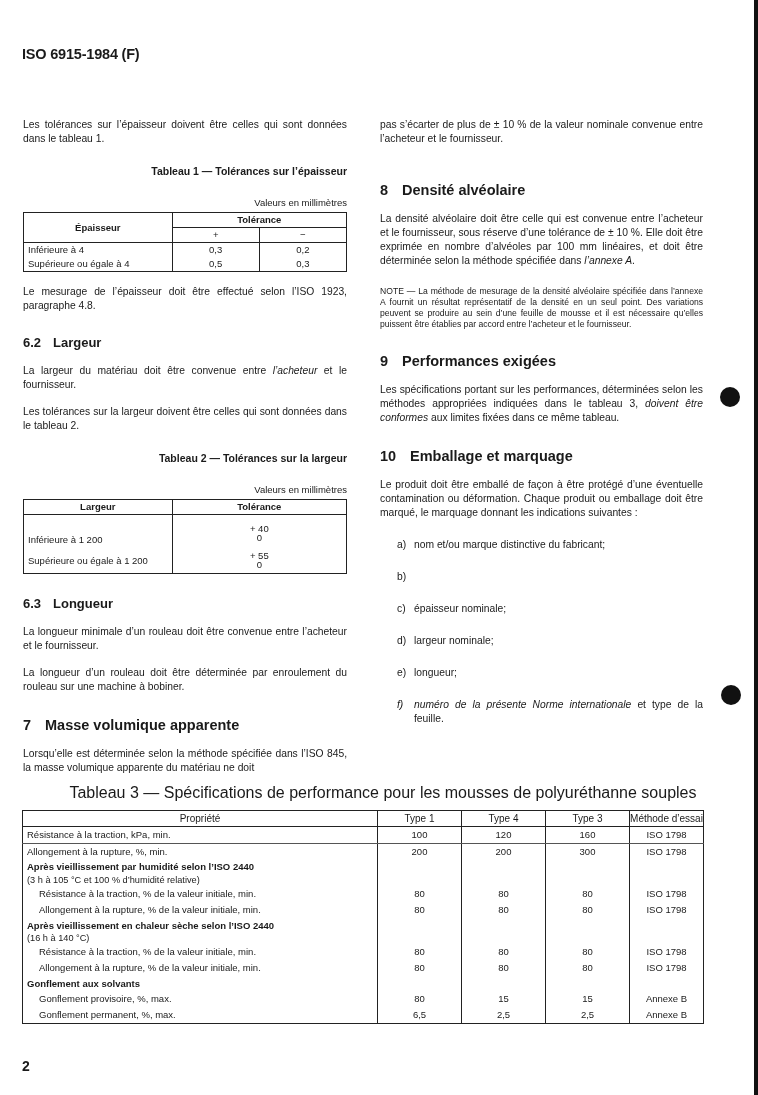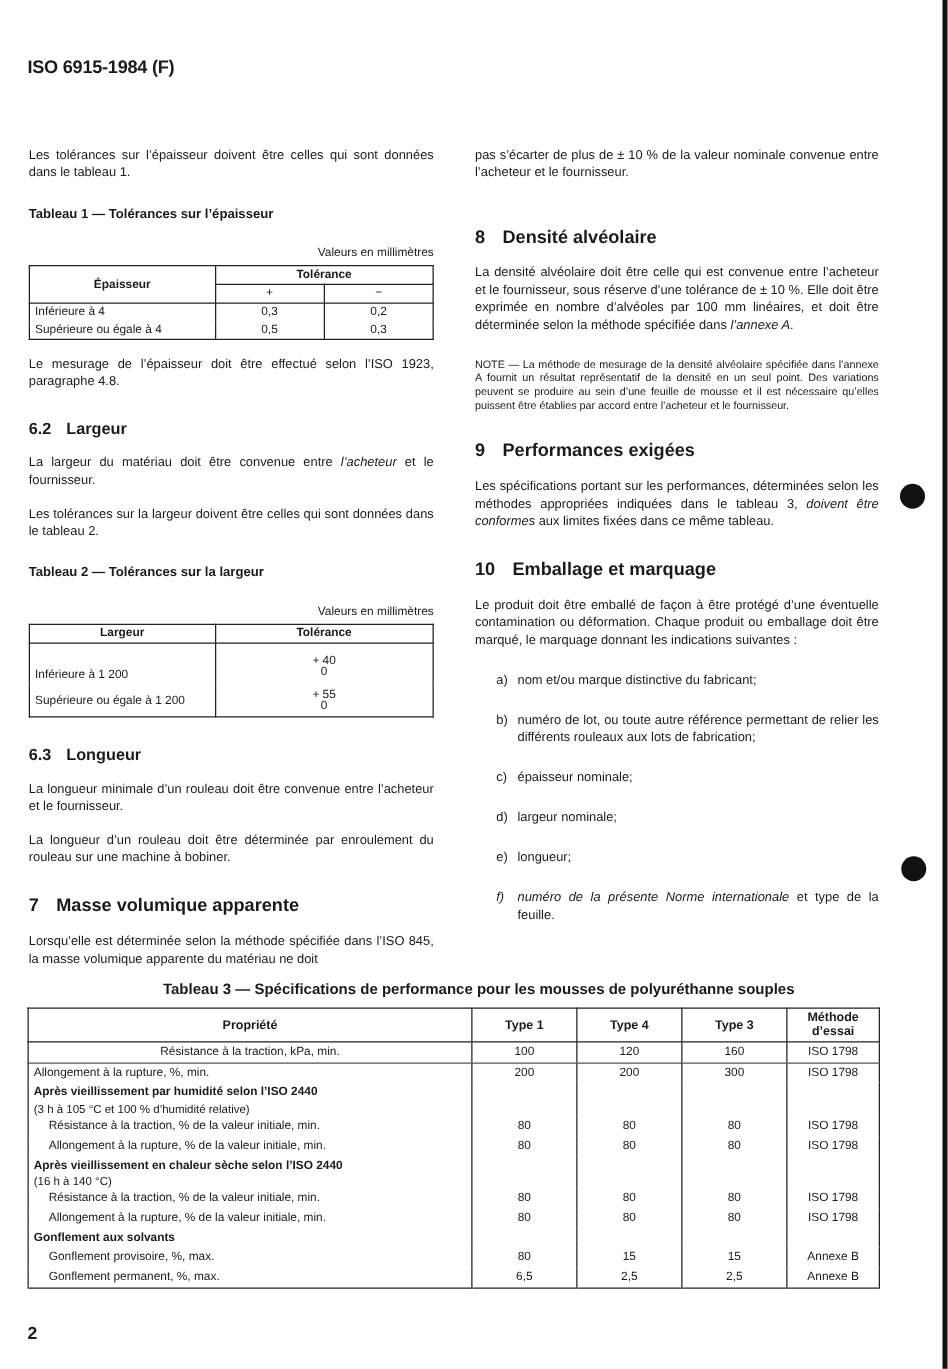--- a/index.html
+++ b/index.html
@@ -24,41 +24,41 @@
   .gap-s { height: 13px; }
   .gap-m { height: 18px; }
   .gap-l { height: 22px; }
 
   h2 { margin: 0; font-size: 13px; font-weight: bold; line-height: 16px; }
   h2 .num { display: inline-block; min-width: 30px; }
   h2.sec { font-size: 14.5px; line-height: 18px; }
   h2.sec .num { min-width: 22px; }
   h2.sec .num.wide { min-width: 30px; }
 
-  .tab-title { text-align: left; font-weight: bold; font-size: 10.5px; margin: 0; }
+  .tab-title { text-align: right; font-weight: bold; font-size: 10.5px; margin: 0; }
   .units { text-align: right; font-size: 9.5px; margin: 18px 0 2px; }
 
   table { border-collapse: collapse; width: 100%; font-size: 9.5px; }
   table.t td, table.t th { border: 1px solid #222; padding: 0 4px; }
   table.t { border: 1.5px solid #222; }
   th { font-weight: bold; }
   .c { text-align: center; }
   .noborder-tb td { border-top: none !important; border-bottom: none !important; margin-left: 32px; }
 
   .note { font-size: 8.6px; line-height: 11px; text-align: justify; }
   .list-item { display: flex; }
   .list-item .lbl { min-width: 17px; margin-left: 17px; }
   .ital { font-style: italic; }
 
   .t3-wrap { position: absolute; left: 22px; top: 784px; width: 682px; }
-  .t3-title { text-align: center; font-weight: bold; font-size: 12px; margin-bottom: 8px; padding-left: 40px; }
+  .t3-title { text-align: center; font-weight: normal; font-size: 16px; margin-bottom: 8px; padding-left: 40px; }
   table.t3 { border-collapse: collapse; width: 100%; font-size: 9.5px; border: 1.5px solid #222; }
-  table.t3 th { border: 1.5px solid #222; font-weight: bold; padding: 2px 0; font-size: 10px; }
+  table.t3 th { border: 1.5px solid #222; font-weight: normal; padding: 2px 0; font-size: 10px; }
   table.t3 td { border-left: 1.5px solid #222; border-right: 1.5px solid #222; padding: 0 4px; line-height: 15.7px; }
-  table.t3 tr.sepline td { border-bottom: 1px solid #555; text-align: center; }
+  table.t3 tr.sepline td { border-bottom: 1px solid #555; }
   table.t3 td.prop { width: 334px; }
   table.t3 td.prop.sub { padding-left: 16px; }
   table.t3 td.prop.grp { font-weight: bold; }
   table.t3 td.num { text-align: center; width: 75px; }
   table.t3 td.meth { text-align: center; }
   .grp-note { font-weight: normal; display: block; font-size: 9.2px; line-height: 11px; }
 </style>
 </head>
 <body>
 
@@ -191,21 +191,20 @@
   <div class="gap-m"></div>
 
   <div>
     <div class="list-item">
       <span class="lbl">a)</span>
       <p>nom et/ou marque distinctive du fabricant;</p>
     </div>
     <div class="gap-m"></div>
     <div class="list-item">
       <span class="lbl">b)</span>
-      <p>numéro de lot, ou toute autre référence permettant de relier les différents rouleaux aux lots de fabrication;</p>
     </div>
     <div class="gap-m"></div>
     <div class="list-item">
       <span class="lbl">c)</span>
       <p>épaisseur nominale;</p>
     </div>
     <div class="gap-m"></div>
     <div class="list-item">
       <span class="lbl">d)</span>
       <p>largeur nominale;</p>

